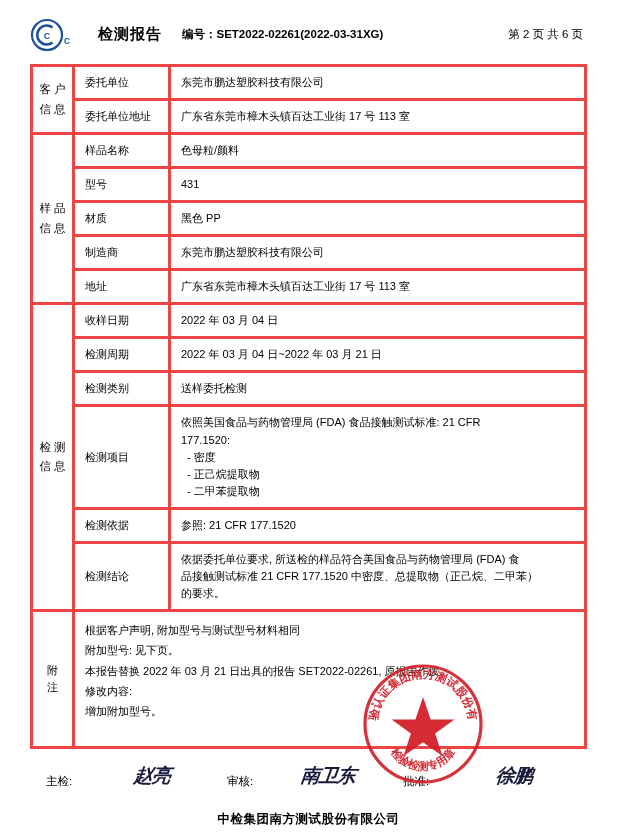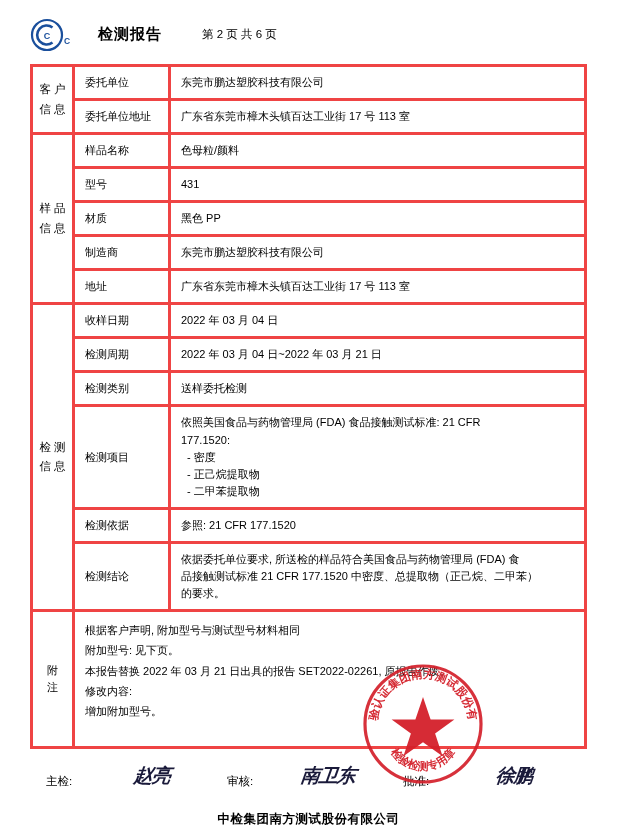--- a/index.html
+++ b/index.html
@@ -36,21 +36,21 @@
     flex: 0 0 auto;
     position: relative;
     margin-right: 22px;
   }
   .logo svg { display: block; }
   .header-title {
     font-size: 15px;
     font-weight: bold;
     letter-spacing: 1px;
     flex: 0 0 auto;
-    margin-right: 40px;
+    margin-right: 20px;
   }
   .header-code {
     font-size: 11.5px;
     font-weight: bold;
     flex: 1 1 auto;
     white-space: nowrap;
   }
   .header-code .code-label { font-weight: bold; }
   .header-page {
     font-size: 11.5px;
@@ -190,20 +190,23 @@
   <div class="header">
     <div class="logo">
       <svg width="46" height="34" viewBox="0 0 46 34">
         <circle cx="17" cy="17" r="15" fill="none" stroke="#1a4f9c" stroke-width="2.2"></circle>
         <path d="M22.5 9.5 A9.5 9.5 0 1 0 22.5 24.5" fill="none" stroke="#1a4f9c" stroke-width="2.6"></path>
         <text x="17" y="21" font-family="Liberation Sans, sans-serif" font-size="9" font-weight="bold" fill="#1a4f9c" text-anchor="middle">C</text>
         <text x="34" y="26" font-family="Liberation Sans, sans-serif" font-size="8.5" font-weight="bold" fill="#1a4f9c">C</text>
       </svg>
     </div>
     <div class="header-title">检测报告</div>
+    <div class="header-code">
+      <span class="code-label">编号：</span><span>SET2022-02261(2022-03-31XG)</span>
+    </div>
     <div class="header-page">第 2 页  共 6 页</div>
   </div>
 
   <table class="main-table">
     <colgroup>
       <col style="width:42px">
       <col style="width:96px">
       <col>
     </colgroup>
     <tbody>

